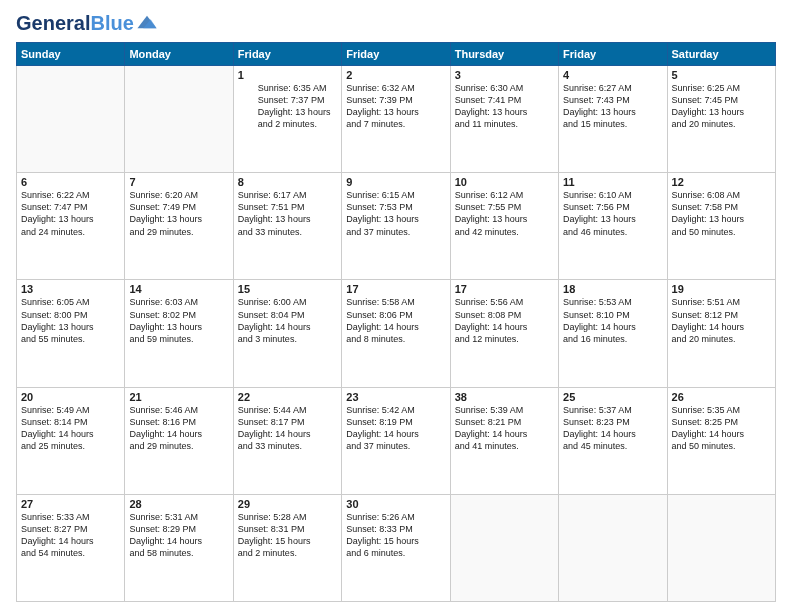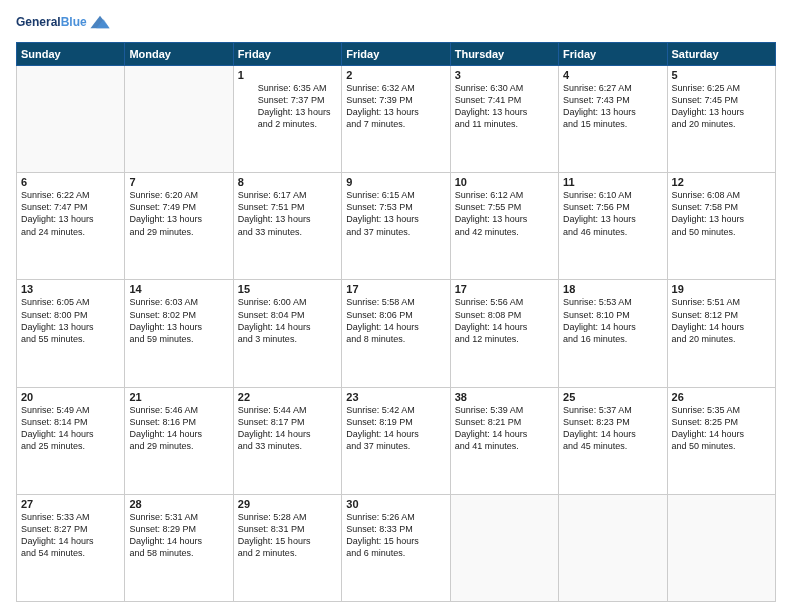--- a/index.html
+++ b/index.html
@@ -21,21 +21,21 @@
       display: flex;
       justify-content: space-between;
       align-items: flex-start;
       margin-bottom: 8px;
     }
     .logo {
       display: flex;
       align-items: center;
     }
     .logo-text {
-      font-size: 12px;
+      font-size: 20px;
       font-weight: bold;
       color: #1a3a6b;
       line-height: 1.1;
     }
     .logo-text span {
       color: #4a90d9;
     }
     .logo-icon {
       width: 22px;
       height: 22px;
@@ -54,21 +54,21 @@
       color: #333;
     }
     .calendar {
       flex: 1;
       border: 1px solid #ccc;
       border-collapse: collapse;
       width: 100%;
       table-layout: fixed;
     }
     .calendar thead tr th {
-      background: #0c4a6e;
+      background: #0369a1;
       color: #fff;
       font-size: 11px;
       font-weight: bold;
       padding: 5px 4px;
       text-align: left;
       border: 1px solid #1a5a9a;
     }
     .calendar tbody tr td {
       vertical-align: top;
       border: 1px solid #ccc;

